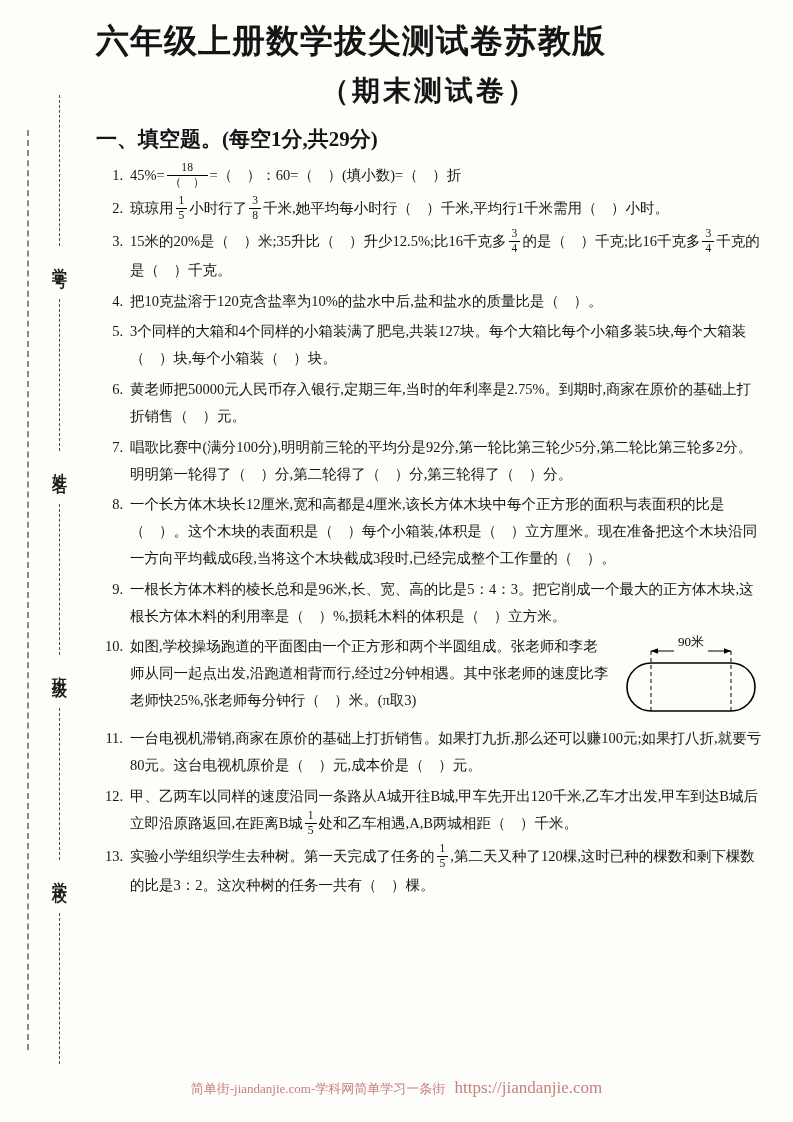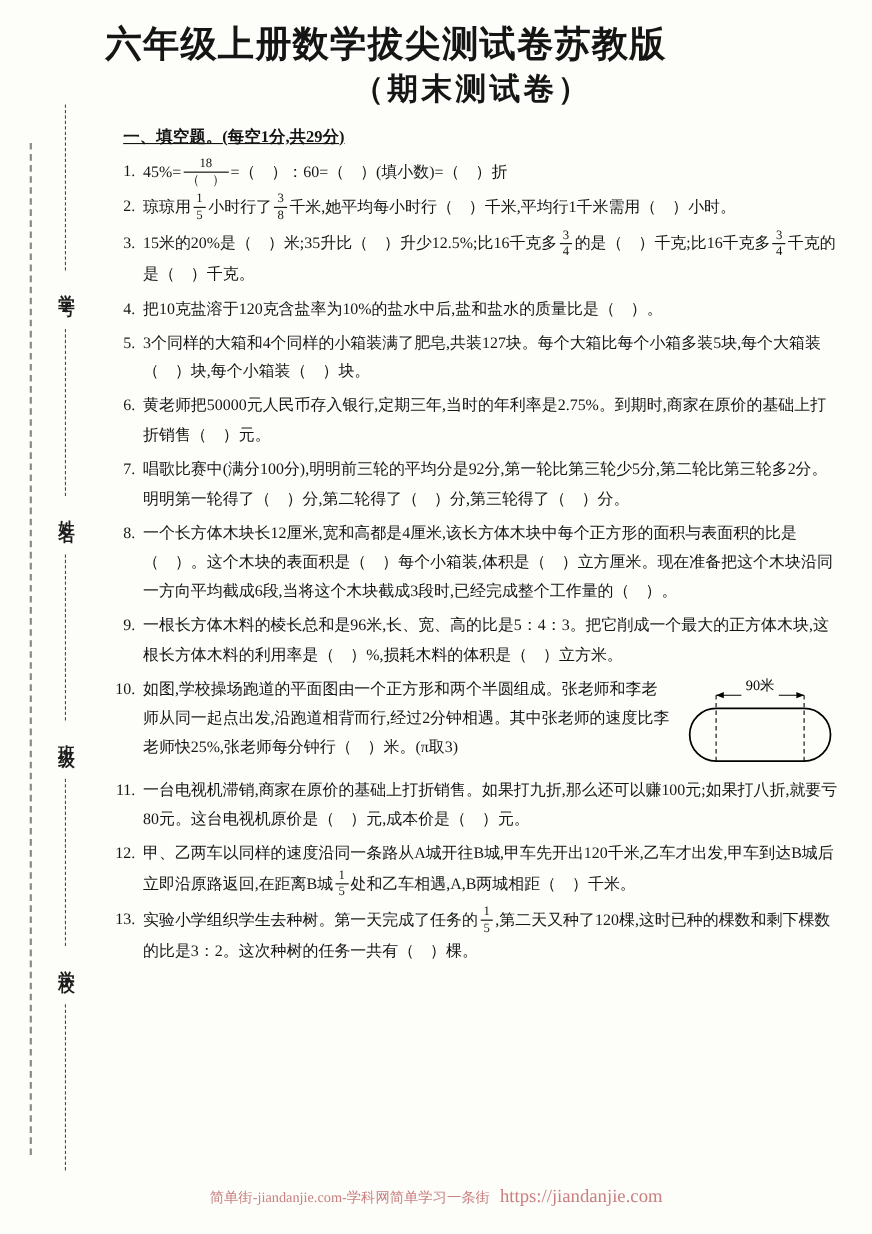--- a/index.html
+++ b/index.html
@@ -10,28 +10,28 @@
   .seal-line{position:absolute;left:27px;top:130px;bottom:72px;width:0;border-left:2px dashed #8a8a8a;}
   .sidebar{position:absolute;left:45px;top:95px;bottom:58px;width:28px;display:flex;
            flex-direction:column;align-items:center;}
   .dash-seg{flex:1;width:0;border-left:1.5px dashed #4a4a4a;}
   .v-label{writing-mode:vertical-rl;font-size:15px;font-weight:bold;letter-spacing:6px;
            padding:10px 0;color:#1c1c1c;white-space:nowrap;}
 
   
   .main{margin:22px 30px 0 96px;}
   .title{font-size:33px;font-weight:900;letter-spacing:1px;line-height:1.2;}
-  .subtitle{text-align:center;font-size:28px;font-weight:900;letter-spacing:3px;margin-top:0;}
+  .subtitle{text-align:center;font-size:28px;font-weight:900;letter-spacing:3px;margin-top:10px;}
   .exam-info{text-align:right;font-size:15px;font-weight:bold;margin:16px 2px 6px 0;}
 
   table.score{width:100%;border-collapse:collapse;table-layout:fixed;}
   table.score td{border:2px solid #000;height:35px;text-align:center;font-size:16px;padding:0;}
   .col-qn{width:12.7%;}.col-n{width:10.8%;}.col-extra{width:14.4%;}
 
-  .section-title{font-size:15px;font-weight:bold;margin:15px 0 9px 16px;text-decoration:underline;}
+  .section-title{font-size:21px;font-weight:bold;margin:15px 0 9px 0;}
 
   .question{display:flex;margin-bottom:4px;font-size:14.5px;line-height:1.85;}
   .qnum{flex:0 0 27px;text-align:right;padding-right:7px;}
   .qtext{flex:1;min-width:0;}
 
   .frac{display:inline-flex;flex-direction:column;vertical-align:middle;text-align:center;
         font-size:0.8em;line-height:1.2;margin:0 2px;position:relative;top:-1px;justify-content:flex-end;}
   .frac .fnum{border-bottom:1.2px solid #000;padding:0 3px;}
   .frac .fden{padding:0 3px;}
 

